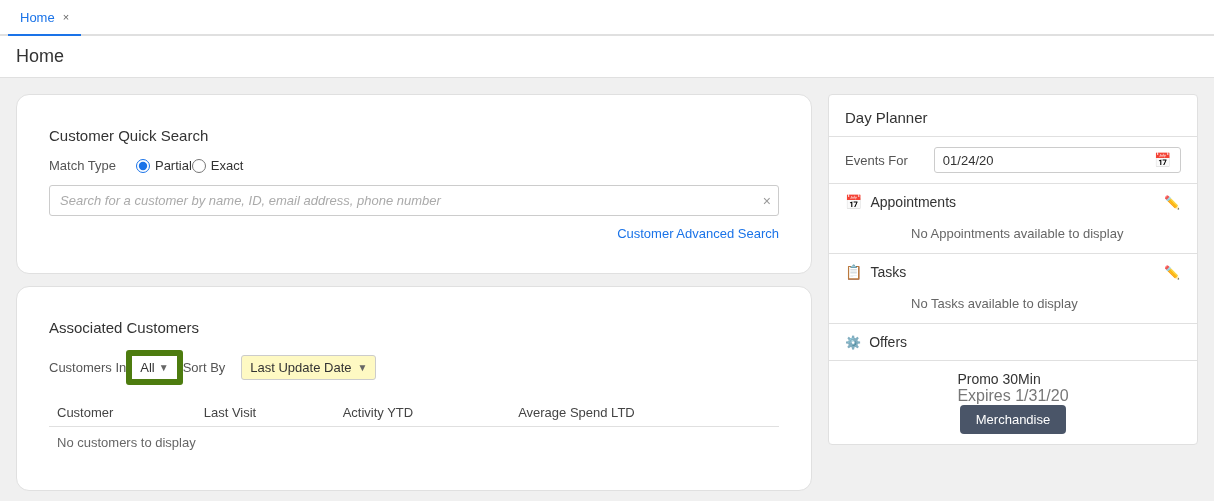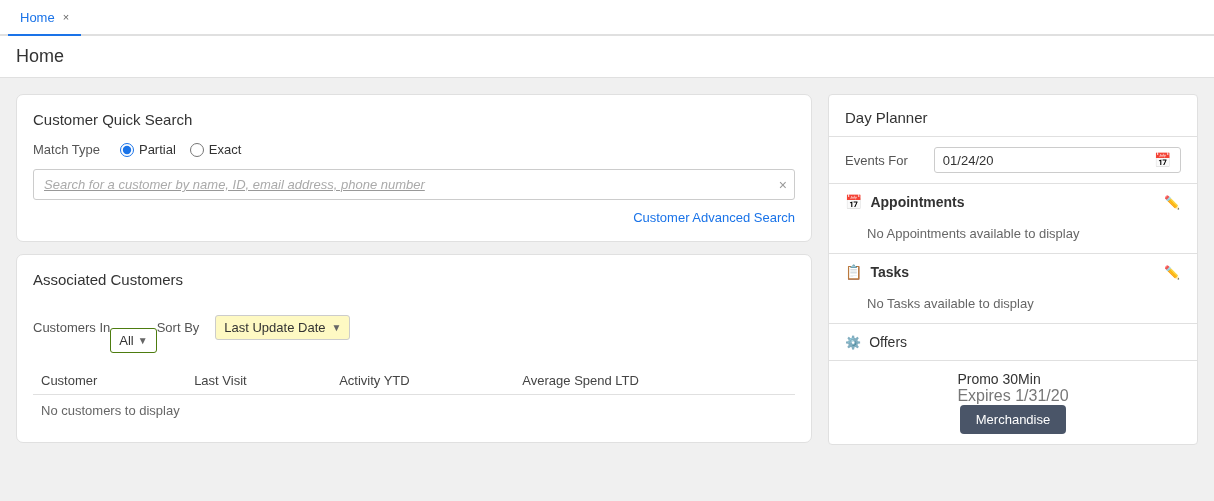--- a/index.html
+++ b/index.html
@@ -62,22 +62,22 @@
     
     .right-panel {
       width: 370px;
       min-width: 370px;
     }
 
     
     .card {
       background: #fff;
       border: 1px solid #e0e0e0;
-      border-radius: 7px;
-      padding: 16px;
+      border-radius: 13px;
+      padding: 32px;
     }
 
     .card-title {
       font-size: 15px;
       font-weight: 500;
       color: #333;
       margin-bottom: 14px;
     }
 
     
@@ -88,21 +88,20 @@
       margin-bottom: 12px;
     }
     .match-type-label {
       font-size: 13px;
       color: #555;
       margin-right: 4px;
     }
     .radio-group {
       display: flex;
       align-items: center;
-      gap: 14px;
     }
     .radio-option {
       display: flex;
       align-items: center;
       gap: 5px;
       cursor: pointer;
     }
     .radio-option input[type="radio"] {
       accent-color: #1a73e8;
       width: 14px;
@@ -121,21 +120,20 @@
       margin-bottom: 10px;
     }
     .search-input {
       width: 100%;
       padding: 7px 30px 7px 10px;
       border: 1px solid #ccc;
       border-radius: 3px;
       font-size: 13px;
       color: #999;
       outline: none;
-      text-decoration: underline;
     }
     .search-input::placeholder {
       color: #aaa;
       font-style: italic;
     }
     .search-clear-btn {
       position: absolute;
       right: 8px;
       top: 50%;
       transform: translateY(-50%);
@@ -173,28 +171,27 @@
       background: #fef9c3;
       margin-left: 16px;
     }
     .dropdown-arrow {
       font-size: 10px;
       color: #666;
     }
     .customers-in-select {
       display: flex;
       align-items: center;
-      border: 1px solid #4d7c0f;
+      border: 6px solid #4d7c0f;
       border-radius: 3px;
       padding: 4px 8px;
       font-size: 13px;
       cursor: pointer;
       gap: 4px;
       background: #fff;
-      margin-top: 26px;
     }
 
     
     .assoc-table {
       width: 100%;
       border-collapse: collapse;
     }
     .assoc-table th {
       text-align: left;
       font-weight: 500;
@@ -257,29 +254,30 @@
       justify-content: space-between;
       padding: 10px 16px;
     }
     .planner-section-left {
       display: flex;
       align-items: center;
       gap: 8px;
     }
     .planner-section-title {
       font-size: 14px;
-      font-weight: 700;
+      font-weight: 400;
       color: #333;
     }
     .planner-section-icon { color: #666; font-size: 14px; }
     .planner-edit-icon { color: #888; font-size: 13px; cursor: pointer; }
     .planner-no-data {
       padding: 6px 16px 12px 38px;
       font-size: 13px;
       color: #666;
+      margin-left: 44px;
     }
 
     
     .offers-header {
       display: flex;
       align-items: center;
       gap: 8px;
       padding: 10px 16px;
       border-bottom: 1px solid #e0e0e0;
     }

